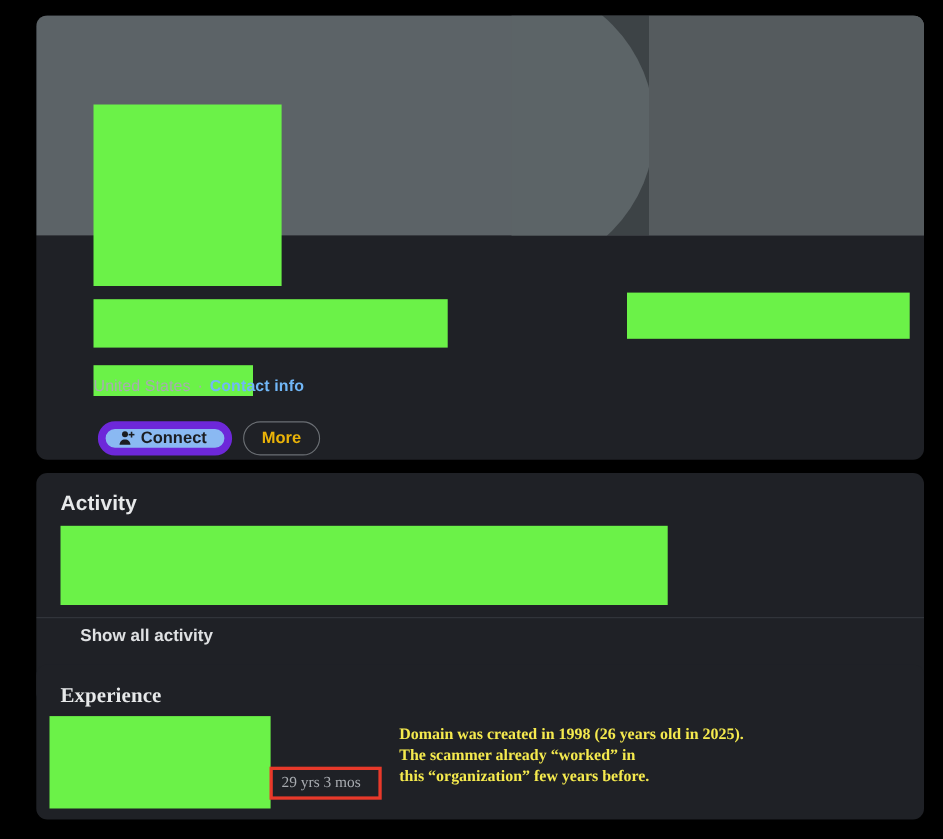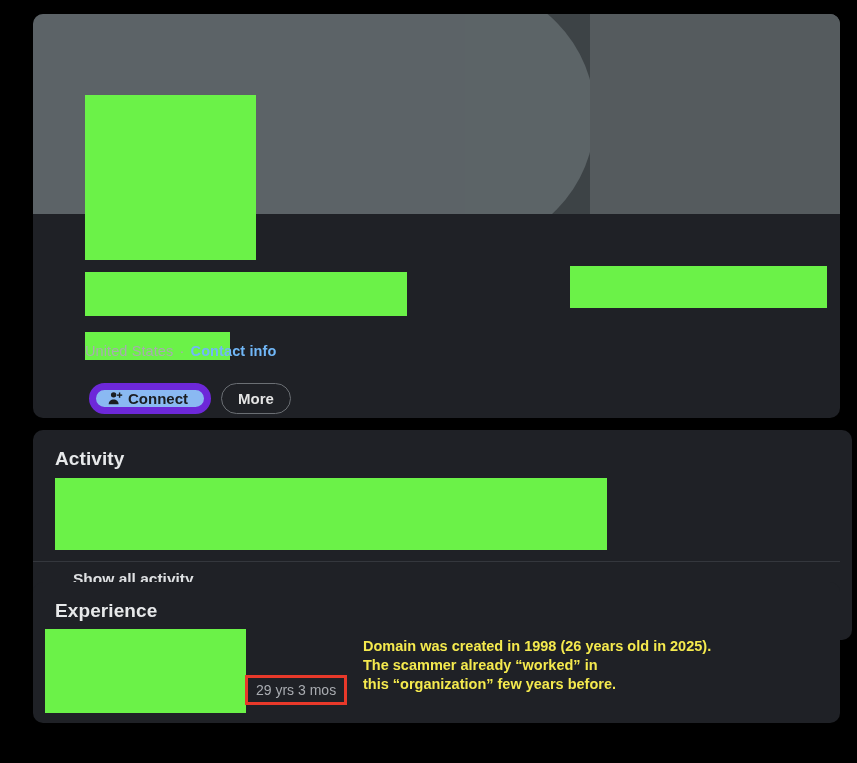--- a/index.html
+++ b/index.html
@@ -26,22 +26,22 @@
   .card {
     position: absolute;
     left: 33px;
     width: 807px;
     background: #1f2126;
     border-radius: 10px;
     overflow: hidden;
   }
 
   #profile-card { top: 14px;  height: 404px; }
-  #activity-card { top: 430px; height: 210px; padding-left: 12px; }
-  #experience-card { top: 582px; height: 141px; }
+  #activity-card { top: 430px; height: 210px; }
+  #experience-card { top: 604px; height: 141px; font-family: Liberation Serif, serif; }
 
   
   .banner {
     position: absolute;
     left: 0; top: 0;
     width: 807px;
     height: 200px;
     background: #5c6367;
     overflow: hidden;
   }
@@ -128,21 +128,21 @@
     border: 7px solid #6d28d9;
     padding-left: 12px;
   }
   .btn-outline-blue {
     background: transparent;
     color: #76b4f0;
     border: 1.5px solid #3f6d9e;
   }
   .btn-outline-gray {
     background: transparent;
-    color: #e5e5e5;
+    color: #eab308;
     border: 1.5px solid #6b6f74;
     align-items: center;
   }
   .connect-icon { display: inline-flex; align-items: center; }
 
   
   .section-title {
     position: absolute;
     left: 22px;
     top: 18px;

